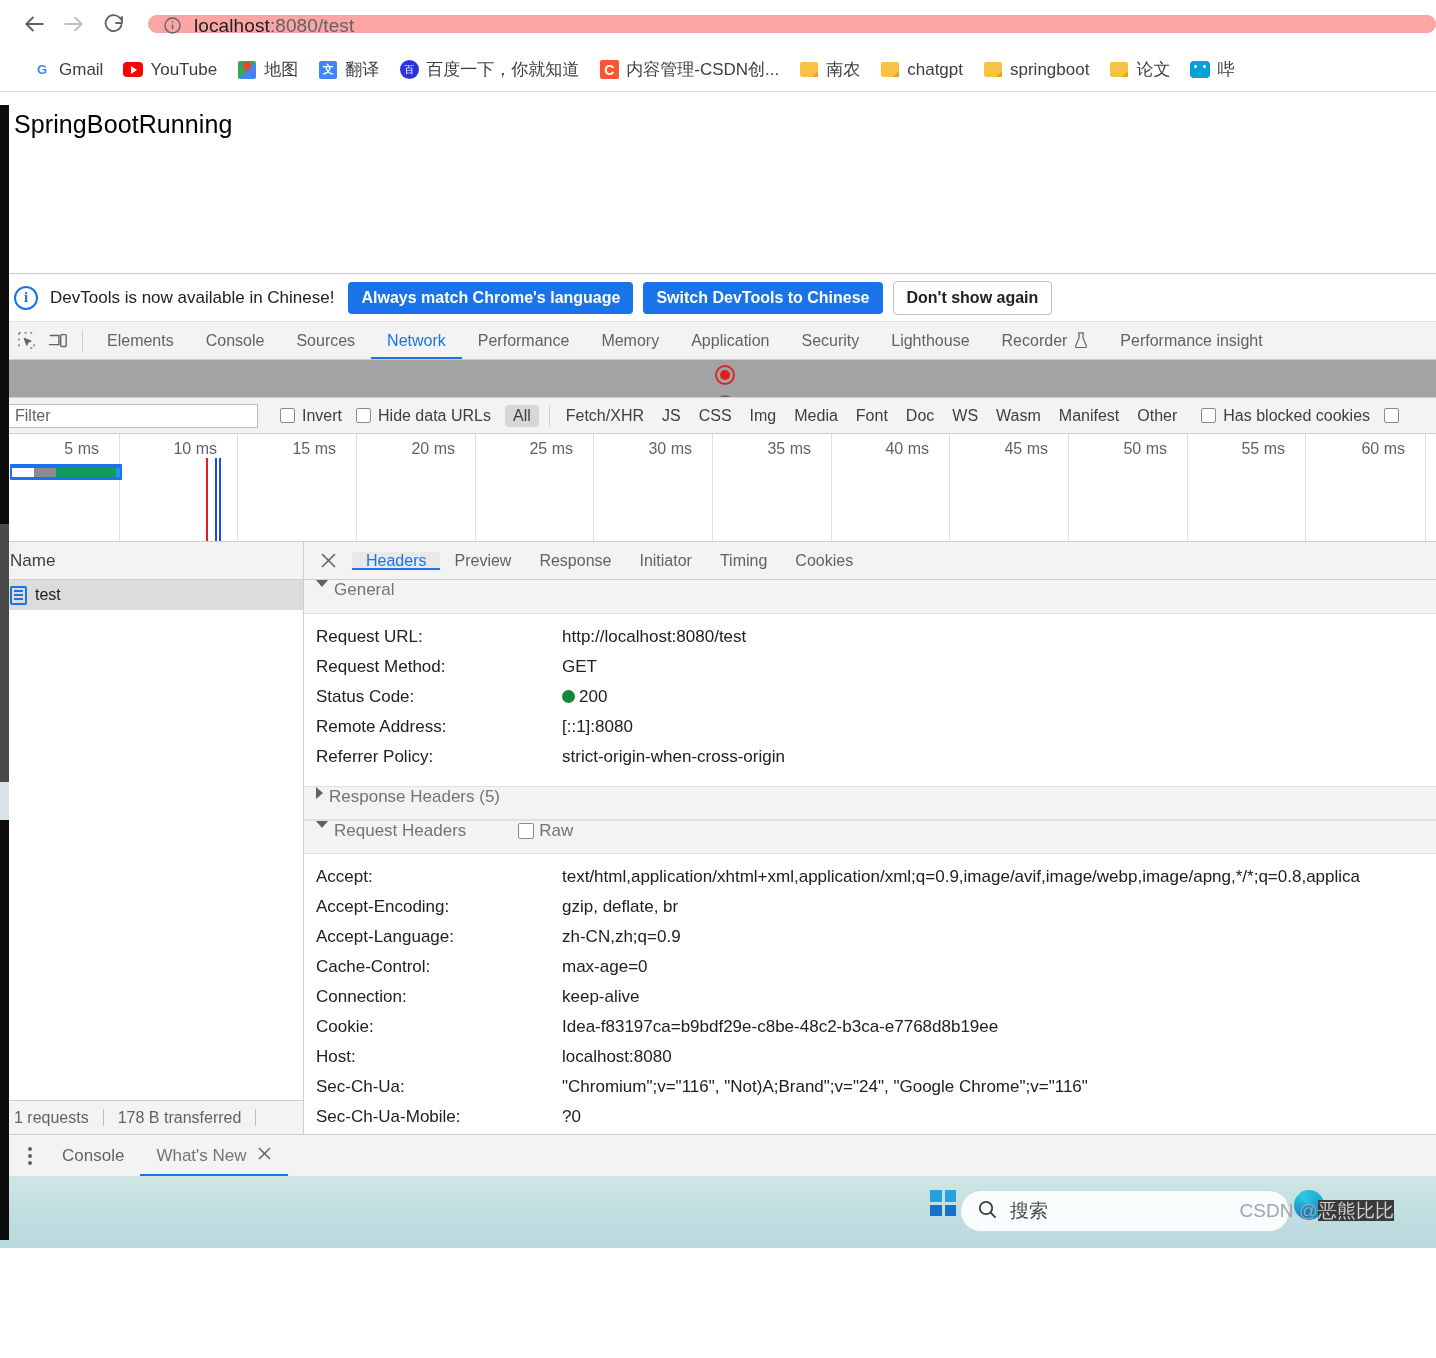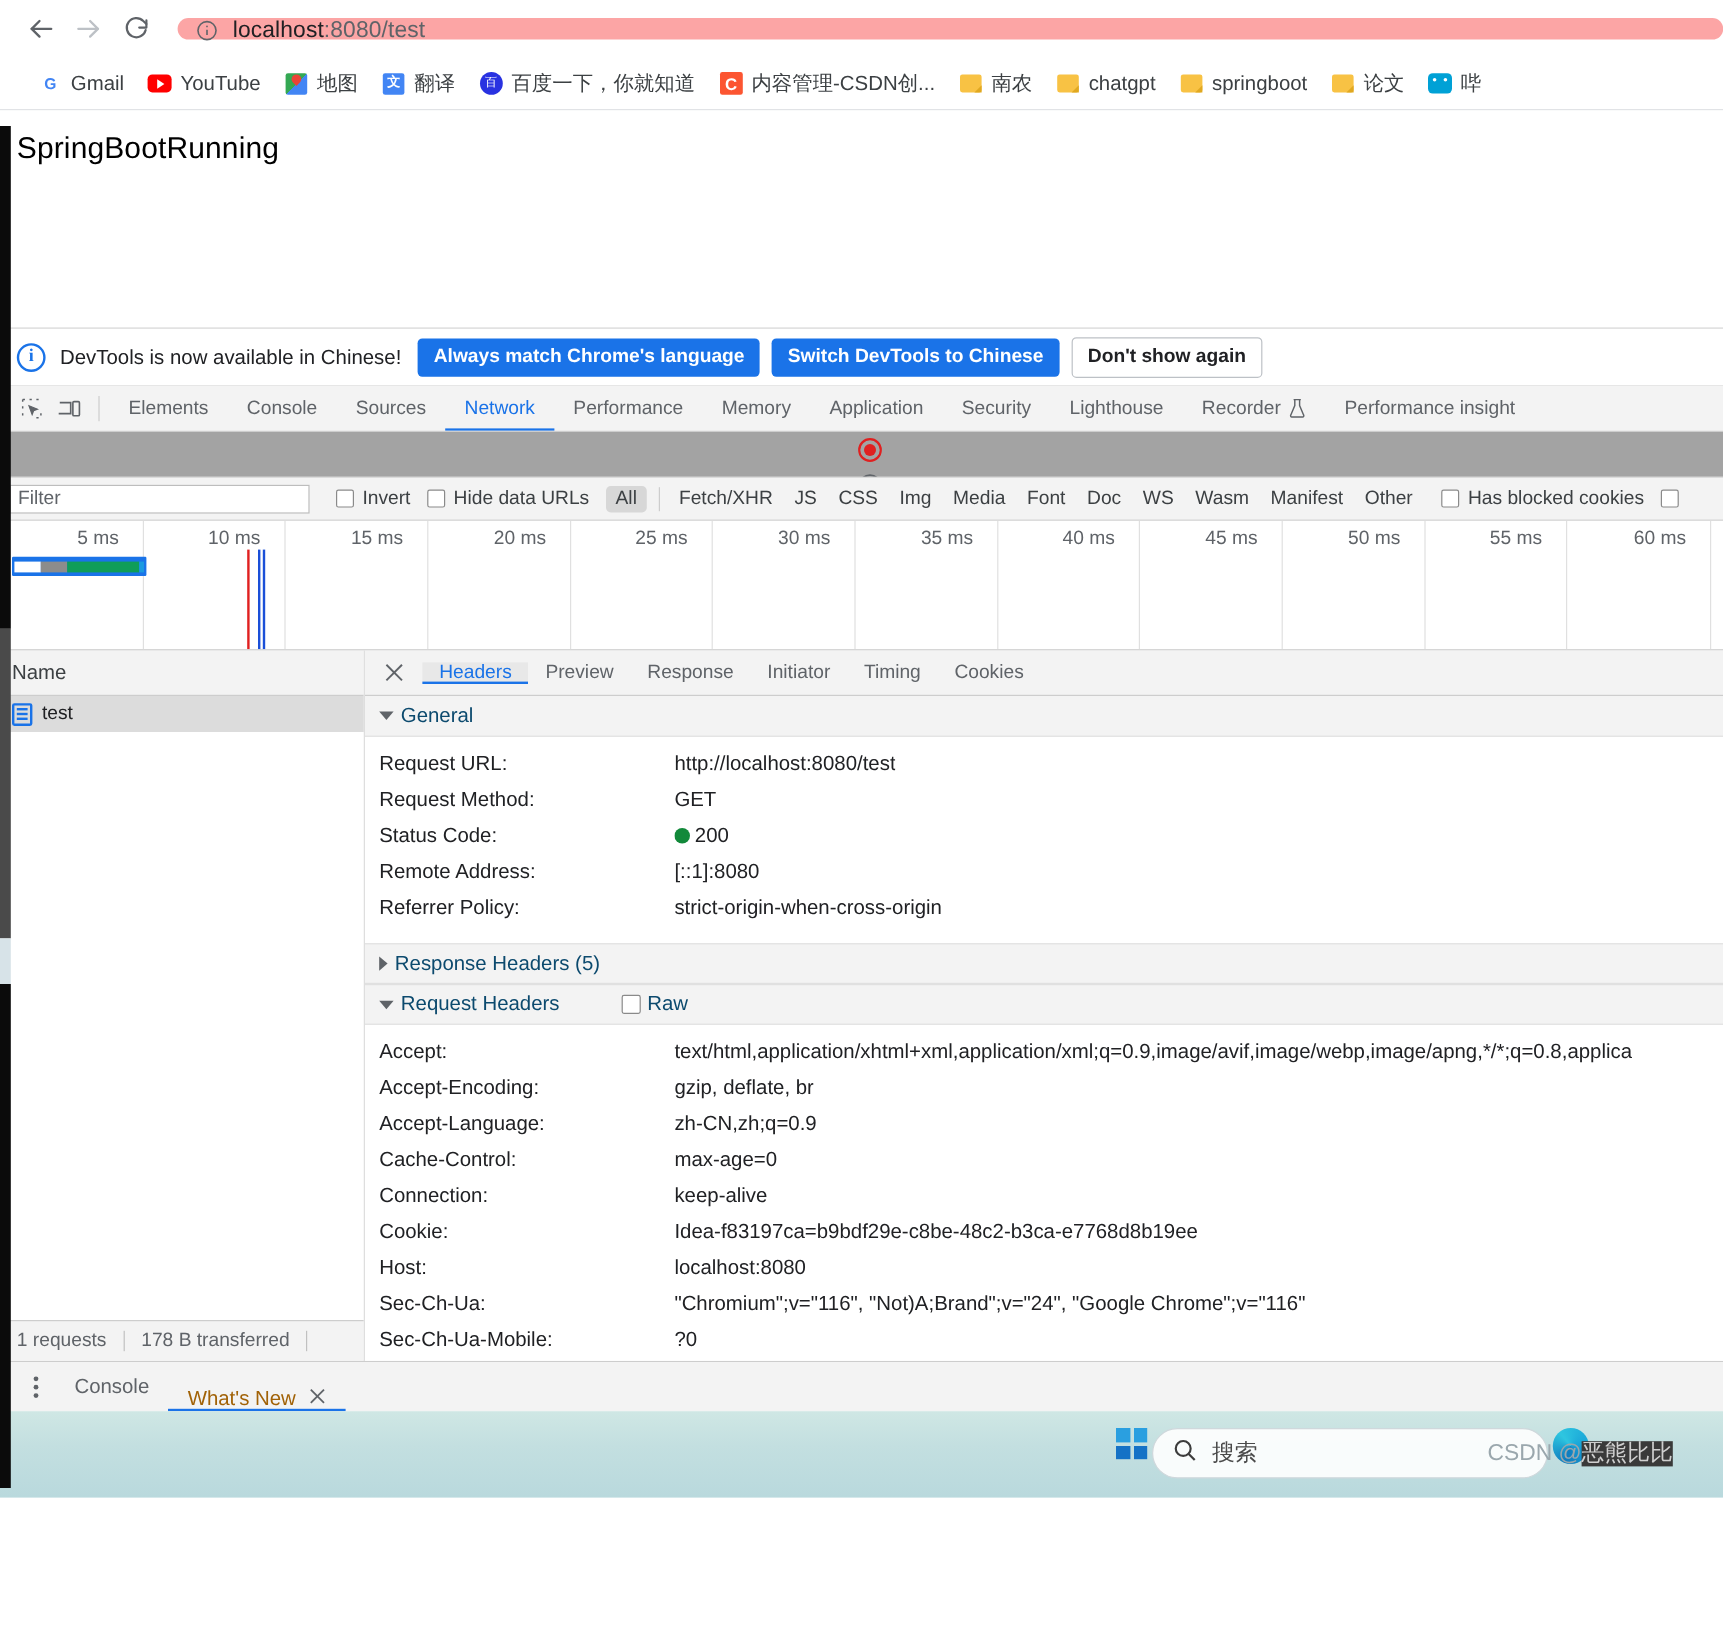--- a/index.html
+++ b/index.html
@@ -339,23 +339,23 @@
     font-size: 16px; color: #5f6368; white-space: nowrap; position: relative; flex: none;
   }
   .det-tab.active { color: #1a73e8; background: #e8e8e8; }
   .det-tab.active::after {
     content: ""; position: absolute; left: 0; right: 0; bottom: 0;
     height: 2px; background: #1a73e8;
   }
 
   .det-body { flex: 1; overflow: hidden; }
   .sec-header {
-    height: 34px; display: flex; align-items: center;
+    height: 34px; display: flex; align-items: flex-start;
     background: #f3f3f3; border-bottom: 1px solid #e0e0e0;
-    padding-left: 12px; font-size: 17px; color: #0c4a6e;
+    padding-left: 12px; font-size: 17px; color: #737373;
   }
   .tri { width: 0; height: 0; flex: none; margin-right: 6px; }
   .tri.open { border-left: 6px solid transparent; border-right: 6px solid transparent; border-top: 7px solid #5f6368; }
   .tri.closed { border-top: 6px solid transparent; border-bottom: 6px solid transparent; border-left: 7px solid #5f6368; }
   .raw-box { display: flex; align-items: center; margin-left: 52px; font-size: 17px; }
   .raw-box .cbox { width: 16px; height: 16px; margin-right: 5px; }
 
   .kv-list { padding: 8px 0 0 0; }
   .kv {
     display: flex; height: 30px; align-items: center;
@@ -371,21 +371,21 @@
   
   .drawer {
     height: 42px; background: #f3f3f3; border-top: 1px solid #cdcdcd;
     display: flex; align-items: stretch; padding-left: 14px;
   }
   .kebab { width: 32px; display: flex; flex-direction: column; align-items: center;
            justify-content: center; gap: 3px; flex: none;}
   .kebab i { width: 4px; height: 4px; background: #5f6368; border-radius: 50%; display: block; }
   .dr-tab { display: flex; align-items: center; gap: 10px; padding: 0 16px;
             font-size: 17px; color: #5f6368; position: relative; flex: none; }
-  .dr-tab.active { color: #a16207; align-items: flex-end; }
+  .dr-tab.active { color: #737373; }
   .dr-tab.active::after { content:""; position:absolute; left:0; right:0; bottom:0;
             height:2px; background:#1a73e8; }
   .dr-x { font-size: 17px; color: #5f6368; }
 
   
   .desktop {
     height: 72px;
     background: linear-gradient(180deg,#cfe7e4 0%, #c3dfe0 40%, #b9d9dd 100%);
     position: relative;
     overflow: hidden;

